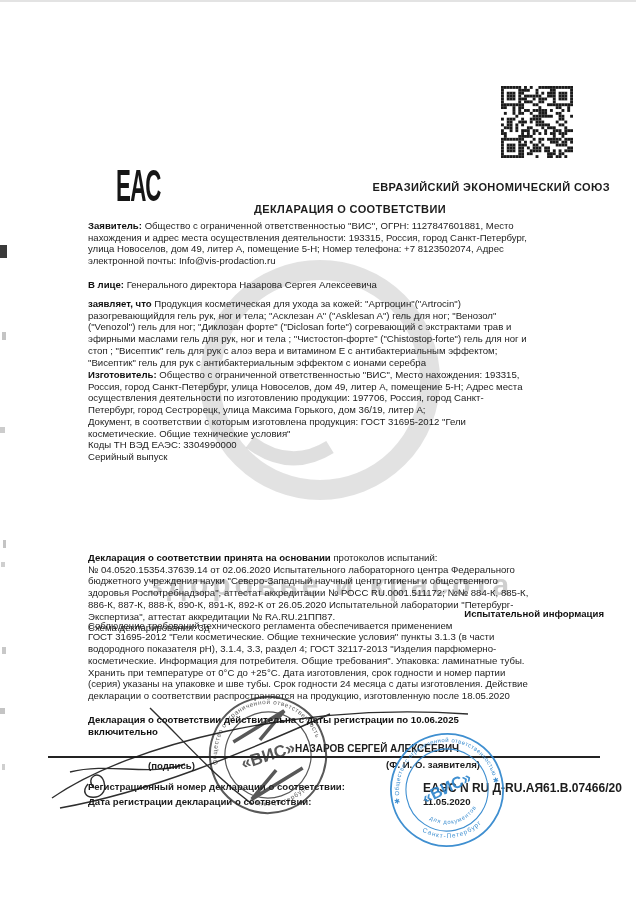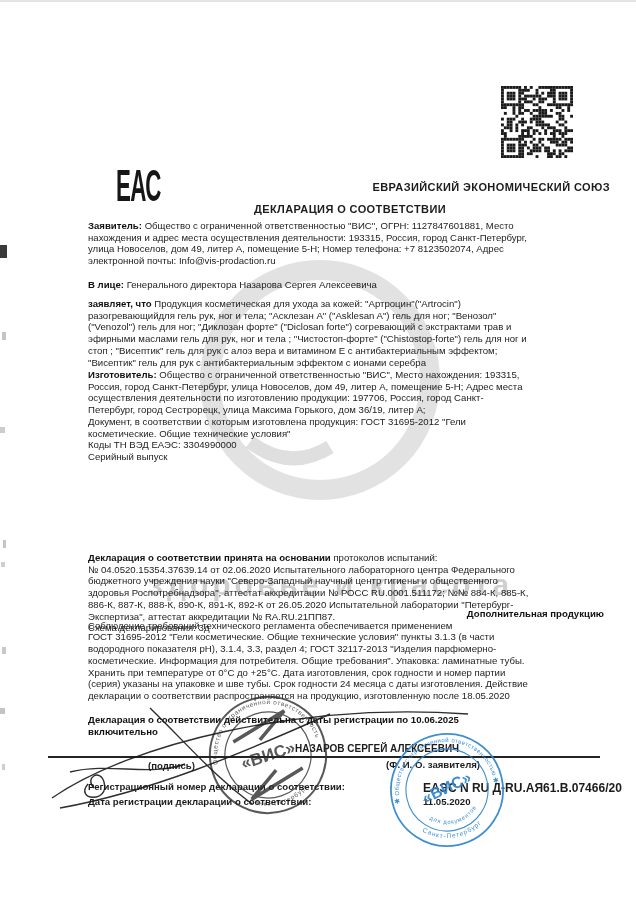--- a/index.html
+++ b/index.html
@@ -425,21 +425,21 @@
 
 
   <div class="para" style="top:506px;margin-top:44px;"><b>Декларация о соответствии принята на основании </b><span>протоколов испытаний:
 № 04.0520.15354.37639.14 от 02.06.2020 Испытательного лабораторного центра Федерального
 бюджетного учреждения науки  "Северо-Западный научный центр гигиены и общественного
 здоровья Роспотребнадзора", аттестат аккредитации № РОСС RU.0001.511172; №№ 884-К, 885-К,
 886-К, 887-К, 888-К, 890-К, 891-К, 892-К от 26.05.2020 Испытательной лаборатории "Петербург-
 Экспертиза", аттестат аккредитации № RA.RU.21ПП87.
 Схема декларирования: 3д</span></div>
 
-  <div class="para" style="top:606px;"><b class="block">Дополнительная продукцию</b><span>Соблюдение требований  технического регламента обеспечивается применением
+  <div class="para" style="top:606px;"><b class="block">Испытательной информация</b><span>Соблюдение требований  технического регламента обеспечивается применением
 ГОСТ 31695-2012 "Гели косметические. Общие технические условия" пункты 3.1.3 (в части
 водородного показателя pH), 3.1.4, 3.3, раздел 4; ГОСТ 32117-2013 "Изделия парфюмерно-
 косметические. Информация для потребителя. Общие требования". Упаковка: ламинатные тубы.
 Хранить при температуре от 0°С до +25°С. Дата изготовления, срок годности и номер партии
 (серия) указаны на упаковке и шве тубы. Срок годности 24 месяца с даты изготовления. Действие
 декларации о соответствии распространяется на продукцию, изготовленную после 18.05.2020</span></div>
 
   <div class="para bold" style="top:712px;">Декларация о соответствии действительна с даты регистрации по 10.06.2025
 включительно</div>
 

